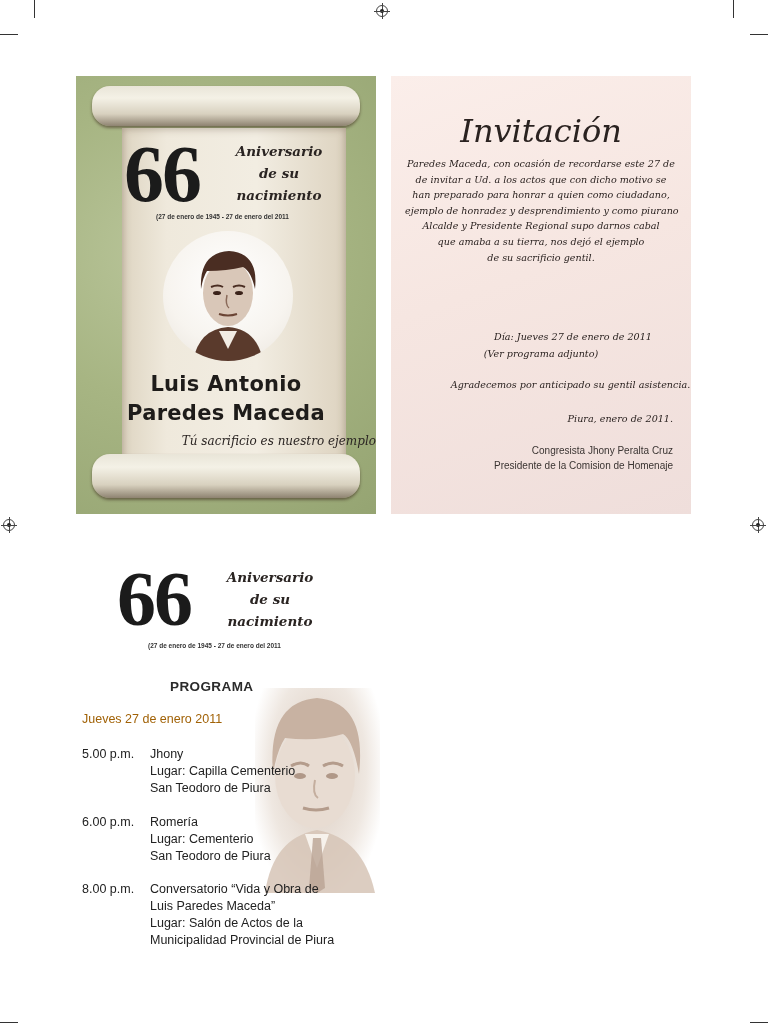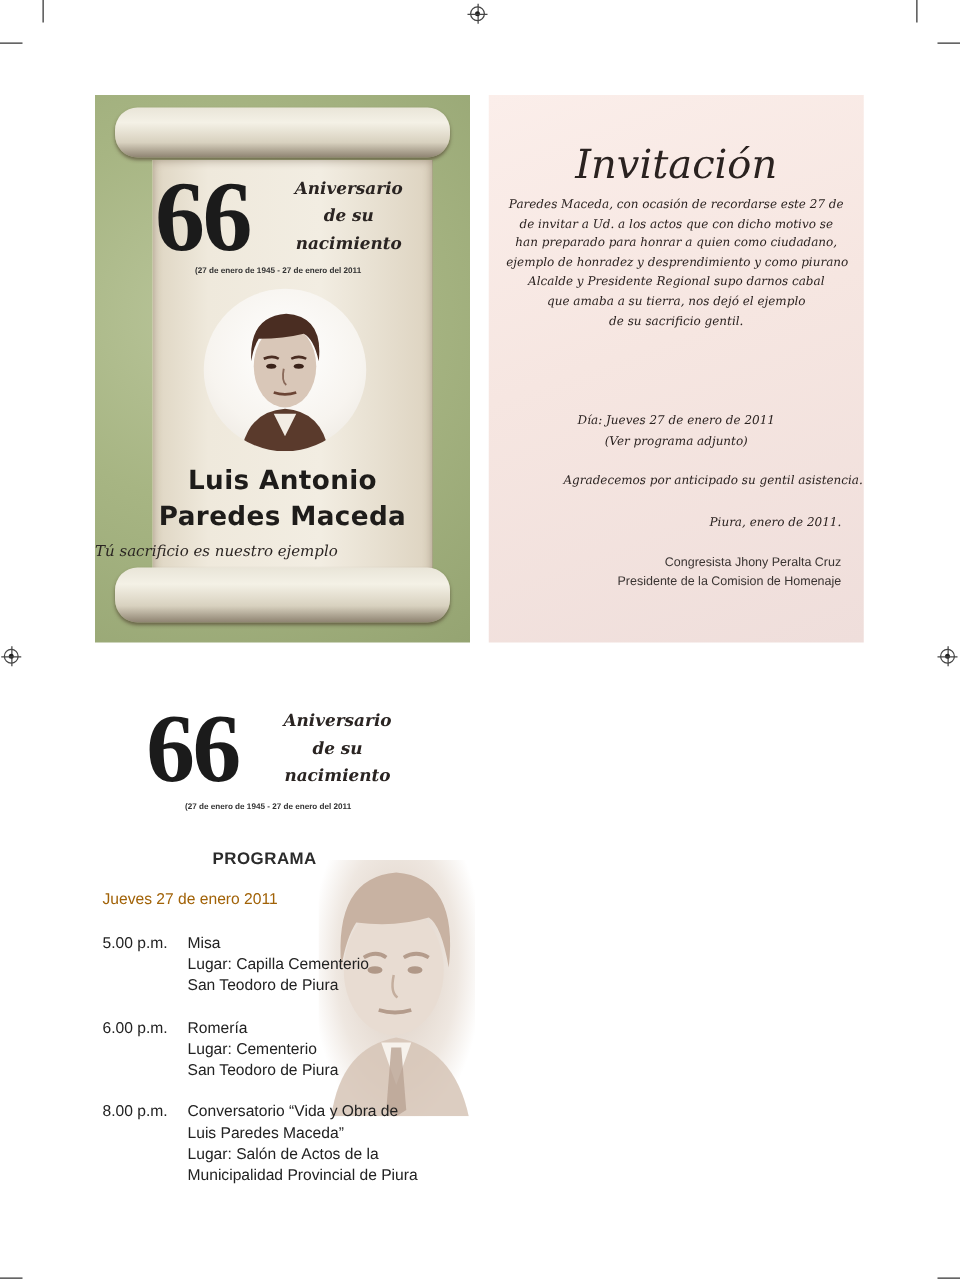--- a/index.html
+++ b/index.html
@@ -47,21 +47,21 @@
       position: absolute; left: 87px; top: 155px; width: 130px; height: 130px; border-radius: 50%;
       background: radial-gradient(circle at 50% 40%, #ffffff 0%, #f7f4ef 60%, #e9e4dc 100%);
       overflow: hidden;
     }
     .portrait svg { width: 100%; height: 100%; display: block; }
     .name {
       position: absolute; left: 0; width: 300px; text-align: center;
       font-family: "DejaVu Sans", sans-serif; font-weight: bold; font-size: 21px; color: #1e1c1a;
       letter-spacing: 0.3px; line-height: 26px;
     }
-    .motto { position: absolute; left: 0; width: 300px; text-align: left; font-size: 12px; }
+    .motto { position: absolute; left: 0; width: 300px; text-align: right; font-size: 12px; }
 
     
     .card-right {
       left: 391px; top: 76px; width: 300px; height: 438px;
       background: linear-gradient(160deg, #fbeeea 0%, #f6e6e1 45%, #efdedb 100%);
     }
     .inv-title {
       position: absolute; left: 0; width: 300px; top: 36px; text-align: center;
       font-family: "DejaVu Serif", serif; font-style: italic; font-size: 32px; color: #2a2220;
     }
@@ -144,21 +144,21 @@
   <div class="inv-title">Invitación</div>
   <div class="inv-body">
     <span class="inv-line">Paredes Maceda, con ocasión de recordarse este 27 de</span>
     <span class="inv-line">de invitar a Ud. a los actos que con dicho motivo se</span>
     <span class="inv-line">han preparado para honrar a quien como ciudadano,</span>
     <span class="inv-line">ejemplo de honradez y desprendimiento y como piurano</span>
     <span class="inv-line">Alcalde y Presidente Regional supo darnos cabal</span>
     <span class="inv-line">que amaba a su tierra, nos dejó el ejemplo</span>
     <span class="inv-line">de su sacrificio gentil.</span>
   </div>
-  <div class="inv-date" style="top:253px;">Día: Jueves 27 de enero de 2011</div>
+  <div class="inv-date" style="top:253px;padding-left:32px;">Día: Jueves 27 de enero de 2011</div>
   <div class="inv-date" style="top:270px;">(Ver programa adjunto)</div>
   <div class="inv-thanks">Agradecemos por anticipado su gentil asistencia.</div>
   <div class="inv-place">Piura, enero de 2011.</div>
   <div class="inv-sign">
     <div>Congresista Jhony Peralta Cruz</div>
     <div>Presidente de la Comision de Homenaje</div>
   </div>
 </div>
 
 <div class="big66" style="left:117px; top:560px; font-size:78px;">66</div>
@@ -184,21 +184,21 @@
     <path d="M48 120 Q61 124 74 120" stroke="#b49c8c" stroke-width="3" fill="none"></path>
   </svg>
 </div>
 
 <div class="prog-title">PROGRAMA</div>
 <div class="prog-date">Jueves 27 de enero 2011</div>
 
 <div class="prog-item" style="top:746px;">
   <div class="prog-time">5.00 p.m.</div>
   <div class="prog-lines">
-    <div>Misa</div>
+    <div>Jhony</div>
     <div>Lugar: Capilla Cementerio</div>
     <div>San Teodoro de Piura</div>
   </div>
 </div>
 
 <div class="prog-item" style="top:814px;">
   <div class="prog-time">6.00 p.m.</div>
   <div class="prog-lines">
     <div>Romería</div>
     <div>Lugar: Cementerio</div>

